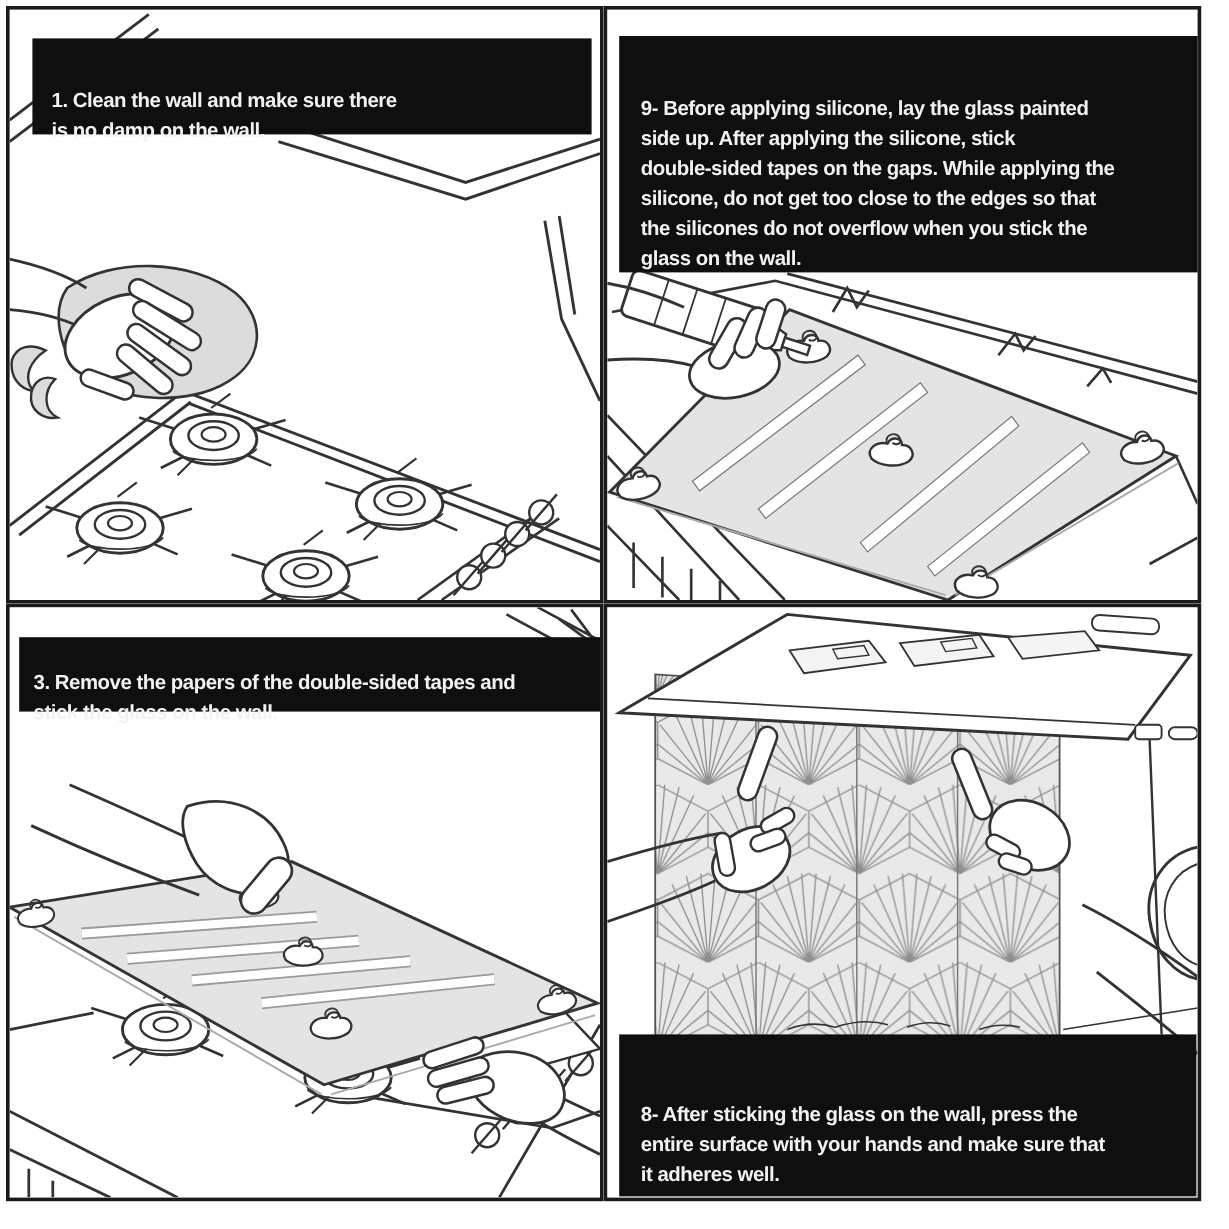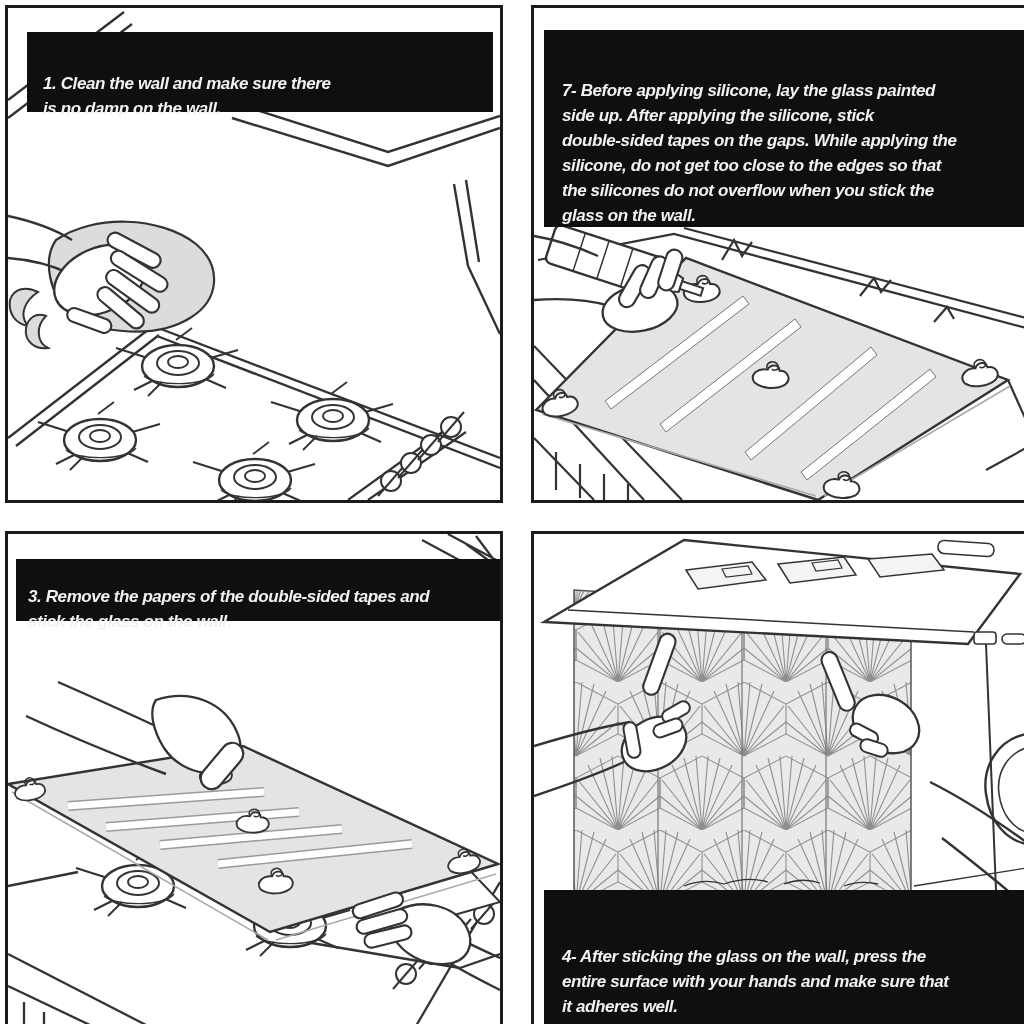--- a/index.html
+++ b/index.html
@@ -1,18 +1,18 @@
 <!DOCTYPE html>
 <html><head>
 <meta charset="utf-8">
 <style>
   html,body{margin:0;padding:0;background:#ffffff;}
   body{width:1024px;height:1024px;position:relative;font-family:"Liberation Sans",sans-serif;}
   .sheet{position:absolute;inset:0;padding:5px;display:grid;
-         grid-template-columns:498px 498px;grid-template-rows:498px 498px;gap:28px;font-style:italic;}
+         grid-template-columns:498px 498px;grid-template-rows:498px 498px;gap:0;}
   .panel{position:relative;background:#fff;border:3px solid #1b1b1b;overflow:hidden;}
   .panel svg{position:absolute;left:0;top:0;width:492px;height:492px;display:block;}
   .callout{position:absolute;box-sizing:border-box;background:#0f0f10;color:#f2f2f2;
            font-weight:bold;font-size:17px;line-height:25px;letter-spacing:-0.4px;
            white-space:pre-line;}
   .c1{left:19px;top:24px;width:466px;height:80px;padding:14px 16px;}
   .c2{left:10px;top:22px;width:483px;height:197px;padding:23px 16px 0 18px;}
   .c3{left:8px;top:25px;width:484px;height:62px;padding:0 12px;}
   .c4{left:10px;top:356px;width:481px;height:135px;padding:29px 18px 0;}
   .defs{position:absolute;width:0;height:0;}
@@ -128,21 +128,21 @@
       </g>
       <g>
         <path d="M0,228 C24,232 46,240 64,248 M0,292 C28,290 56,292 76,298" stroke="#333" stroke-width="2.4" fill="none"></path>
         <ellipse cx="106" cy="300" rx="38" ry="23" transform="rotate(-12 106 300)" fill="#fff" stroke="#333" stroke-width="2.3"></ellipse>
         <rect x="-8" y="-24" width="16" height="46" rx="8" transform="translate(100,279) rotate(30)" fill="#fff" stroke="#333" stroke-width="2.1"></rect>
         <rect x="-8" y="-24" width="16" height="44" rx="8" transform="translate(119,271) rotate(24)" fill="#fff" stroke="#333" stroke-width="2.1"></rect>
         <rect x="-8" y="-22" width="16" height="42" rx="8" transform="translate(136,263) rotate(18)" fill="#fff" stroke="#333" stroke-width="2.1"></rect>
       </g>
     </svg>
     <div class="callout c2">
-      <p style="margin:0">7- Before applying silicone, lay the glass painted
+      <p style="margin:0">9- Before applying silicone, lay the glass painted
 side up. After applying the silicone, stick
 double-sided tapes on the gaps. While applying the
 silicone, do not get too close to the edges so that
 the silicones do not overflow when you stick the
 glass on the wall.</p>
     </div>
   </section>
 
   <section class="panel">
     <svg viewBox="0 0 492 492">
@@ -227,19 +227,19 @@
       </g>
       <g>
         <path d="M492,308 C448,276 416,258 396,248 M492,372 C452,338 426,318 408,304" stroke="#333" stroke-width="2.4" fill="none"></path>
         <ellipse cx="352" cy="190" rx="35" ry="27" transform="rotate(30 352 190)" fill="#fff" stroke="#333" stroke-width="2.3"></ellipse>
         <rect x="-8" y="-36" width="16" height="62" rx="8" transform="translate(306,152) rotate(-22)" fill="#fff" stroke="#333" stroke-width="2.1"></rect>
         <rect x="-6.5" y="-15" width="13" height="30" rx="6.5" transform="translate(330,200) rotate(-62)" fill="#fff" stroke="#333" stroke-width="2"></rect>
         <rect x="-6.5" y="-14" width="13" height="28" rx="6.5" transform="translate(340,214) rotate(-72)" fill="#fff" stroke="#333" stroke-width="2"></rect>
       </g>
     </svg>
     <div class="callout c4">
-      <p style="margin:0">4- After sticking the glass on the wall, press the
+      <p style="margin:0">8- After sticking the glass on the wall, press the
 entire surface with your hands and make sure that
 it adheres well.</p>
     </div>
   </section>
 
 </div>
 
 </body></html>

